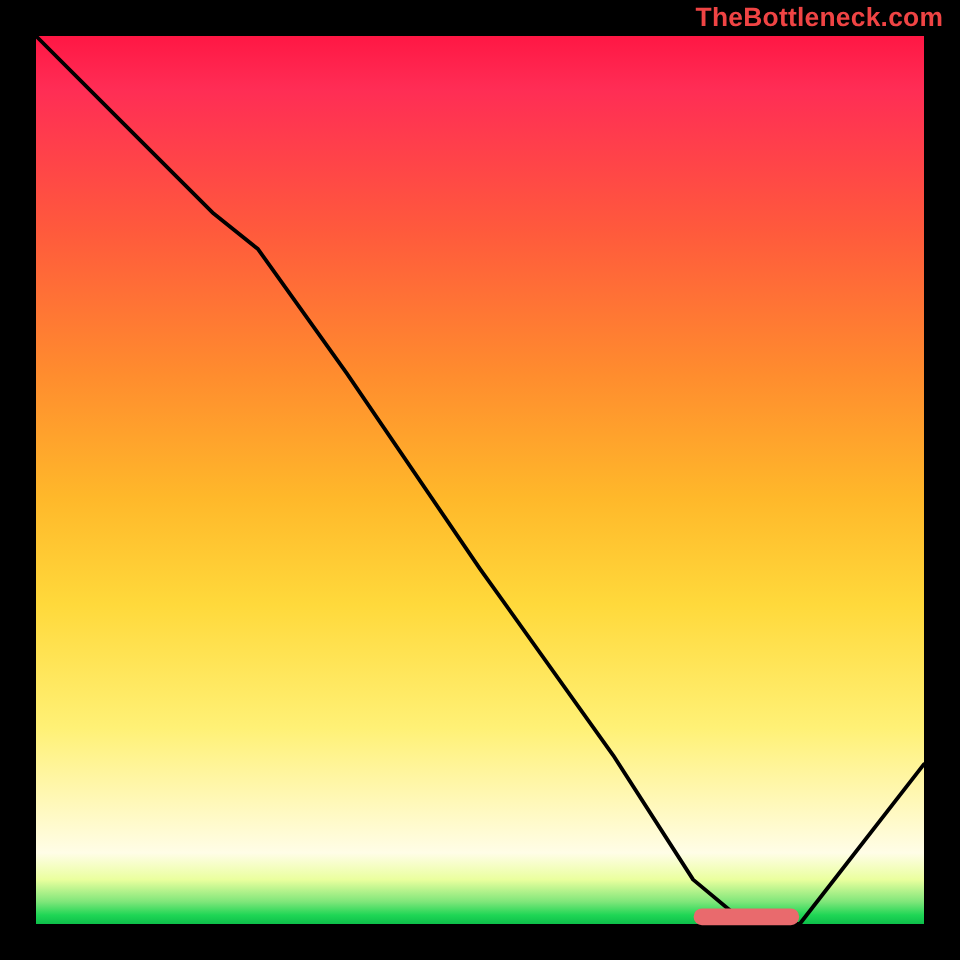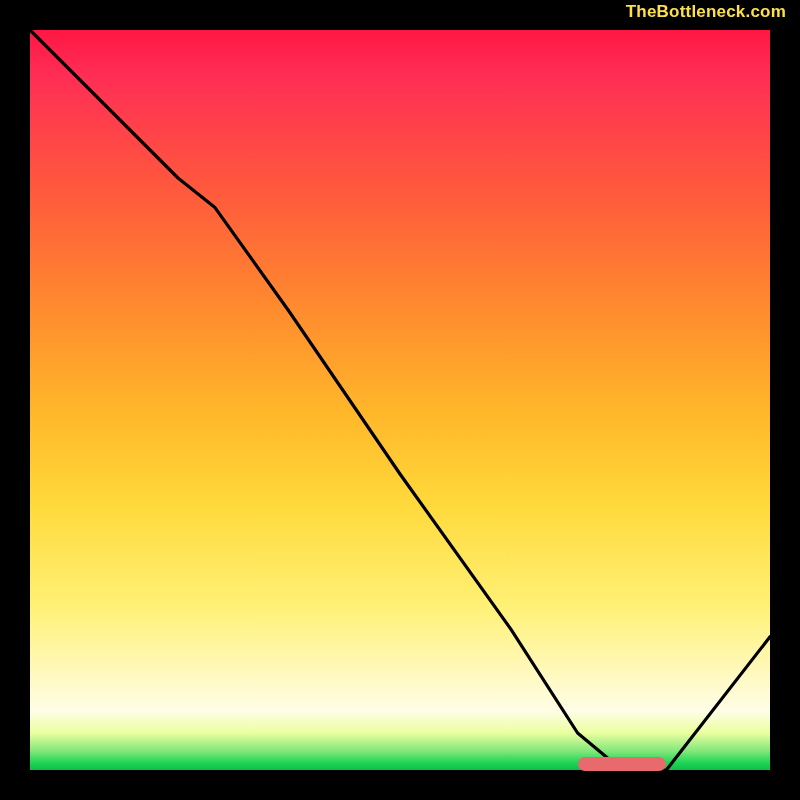--- a/index.html
+++ b/index.html
@@ -14,22 +14,22 @@
   .stage {
     position: relative;
     width: 800px;
     height: 800px;
     background: #000;
   }
   .watermark {
     position: absolute;
     top: 2px;
     right: 14px;
-    color: #fde047;
-    font-size: 17px;
+    color: #ef4444;
+    font-size: 22px;
     font-weight: 600;
     letter-spacing: 0.2px;
     z-index: 10;
     user-select: none;
   }
   
   .plot-area {
     position: absolute;
     left: 30px;
     top: 30px;

